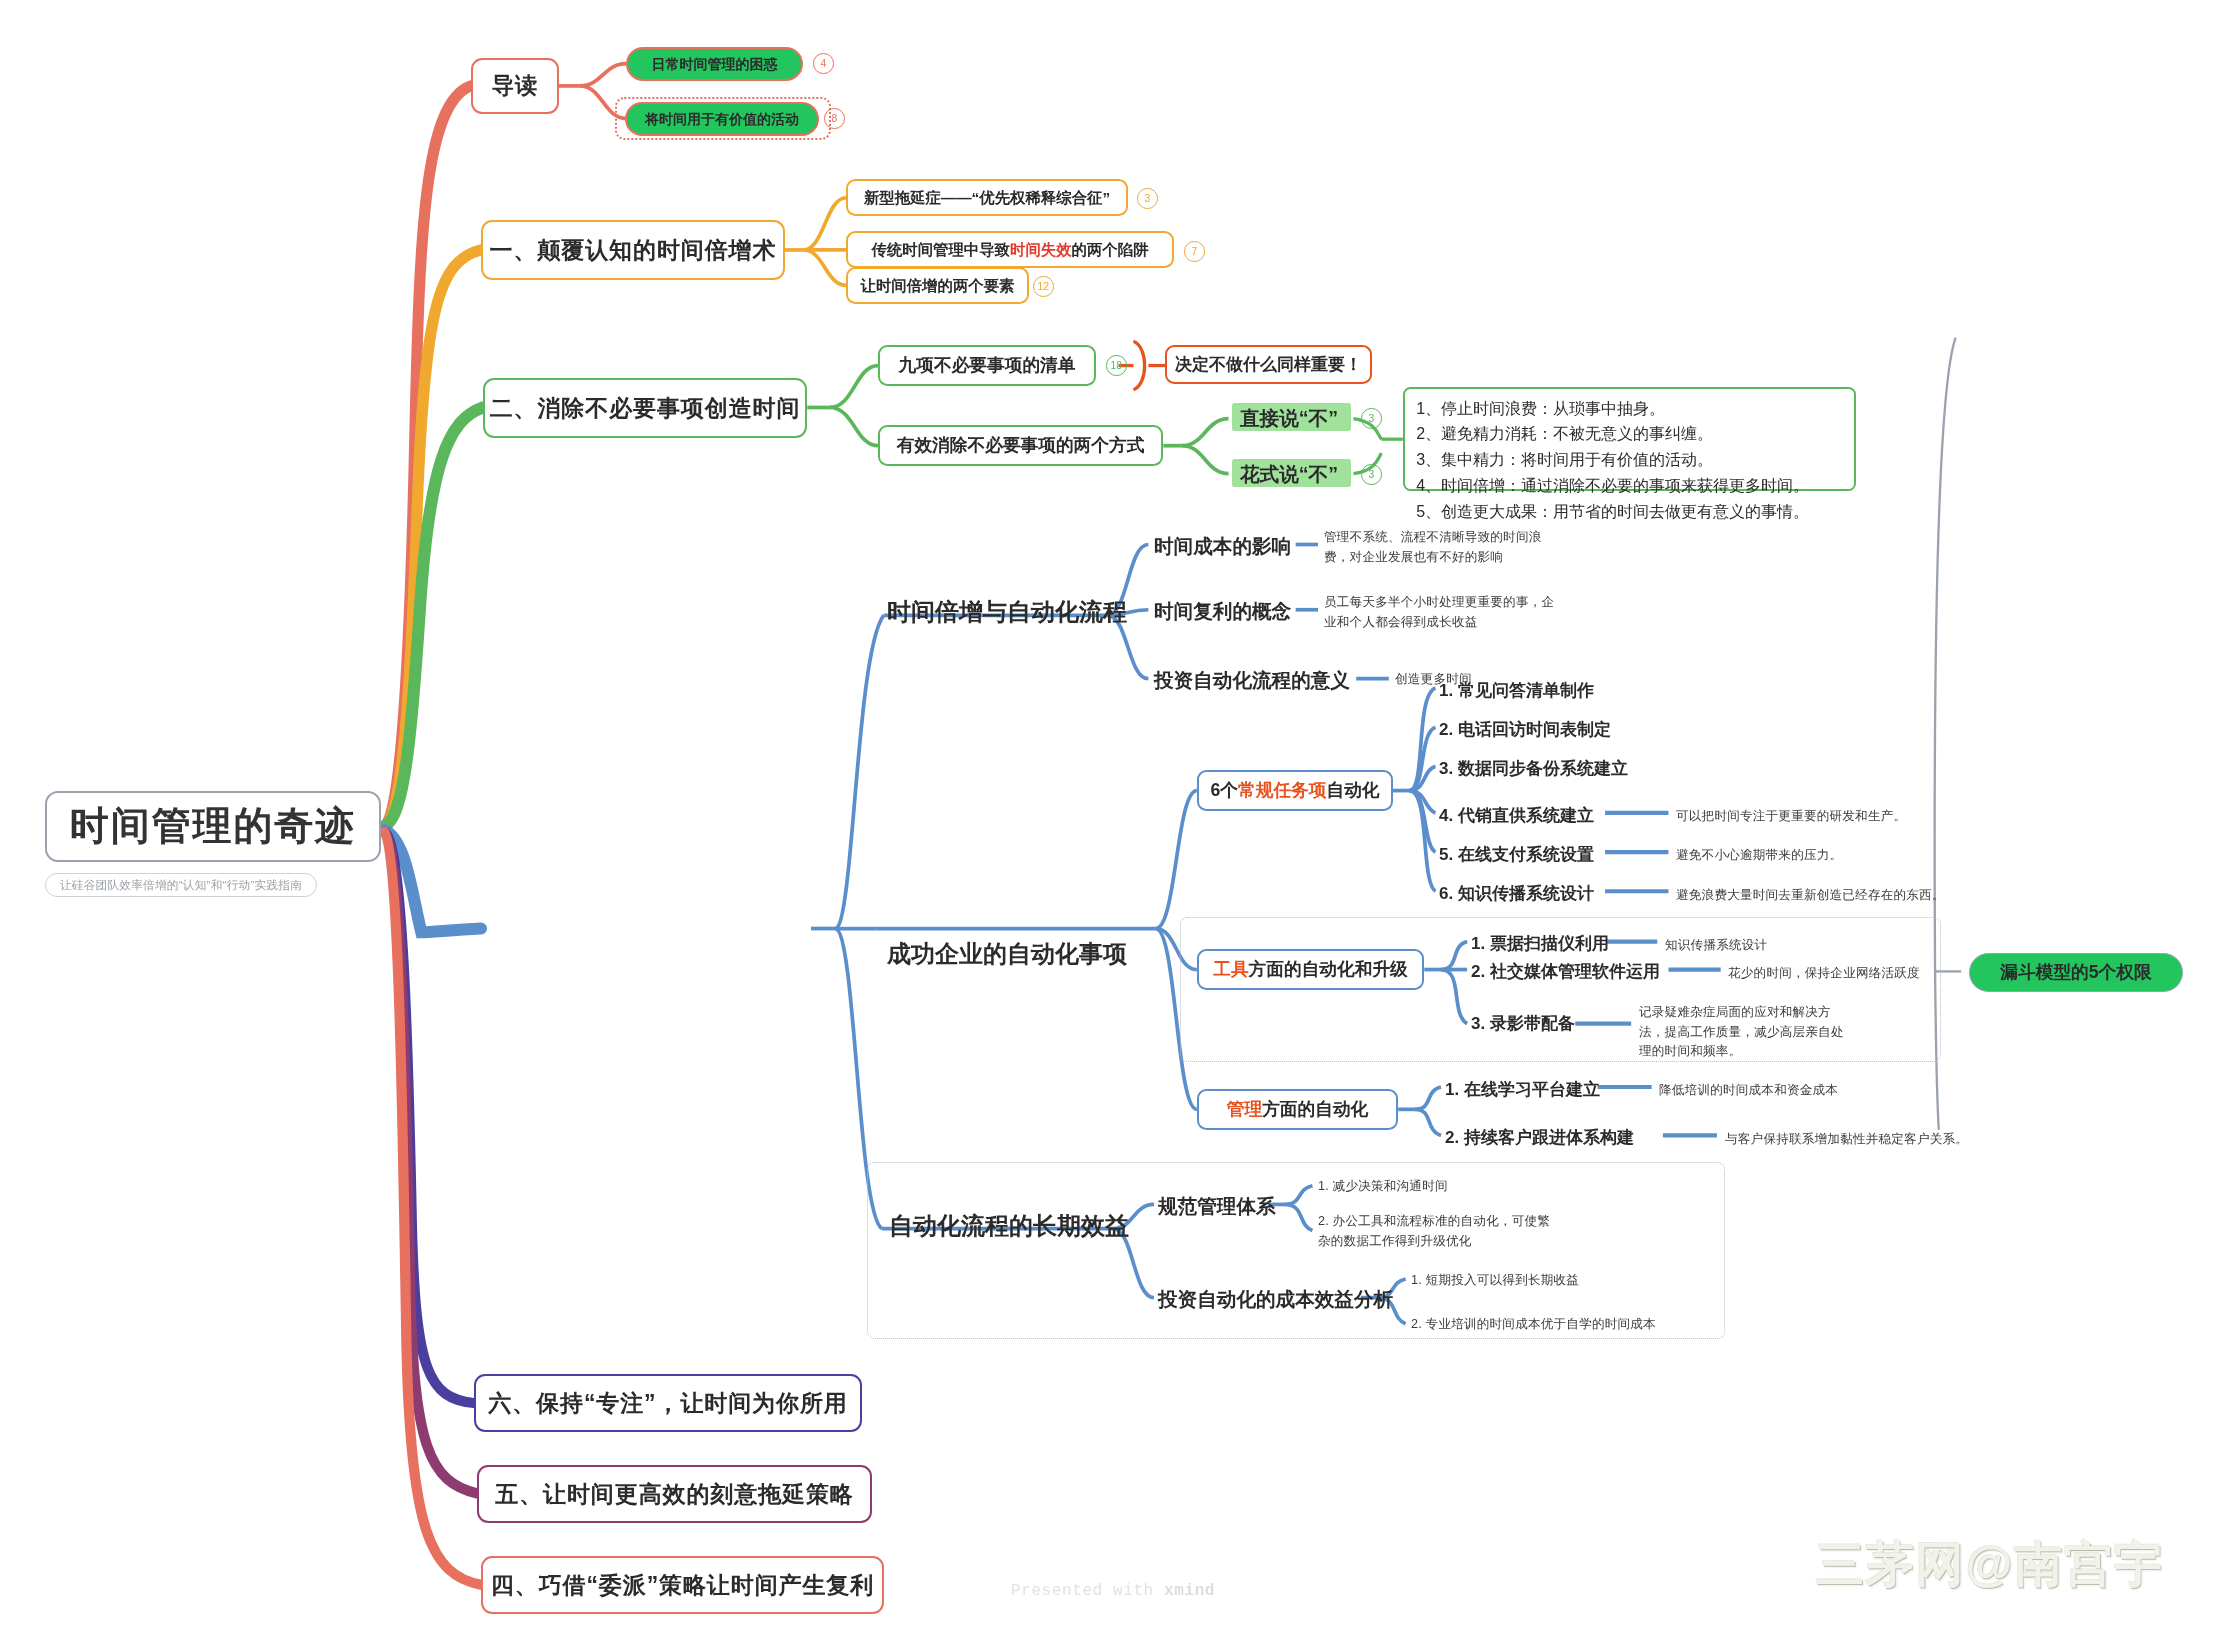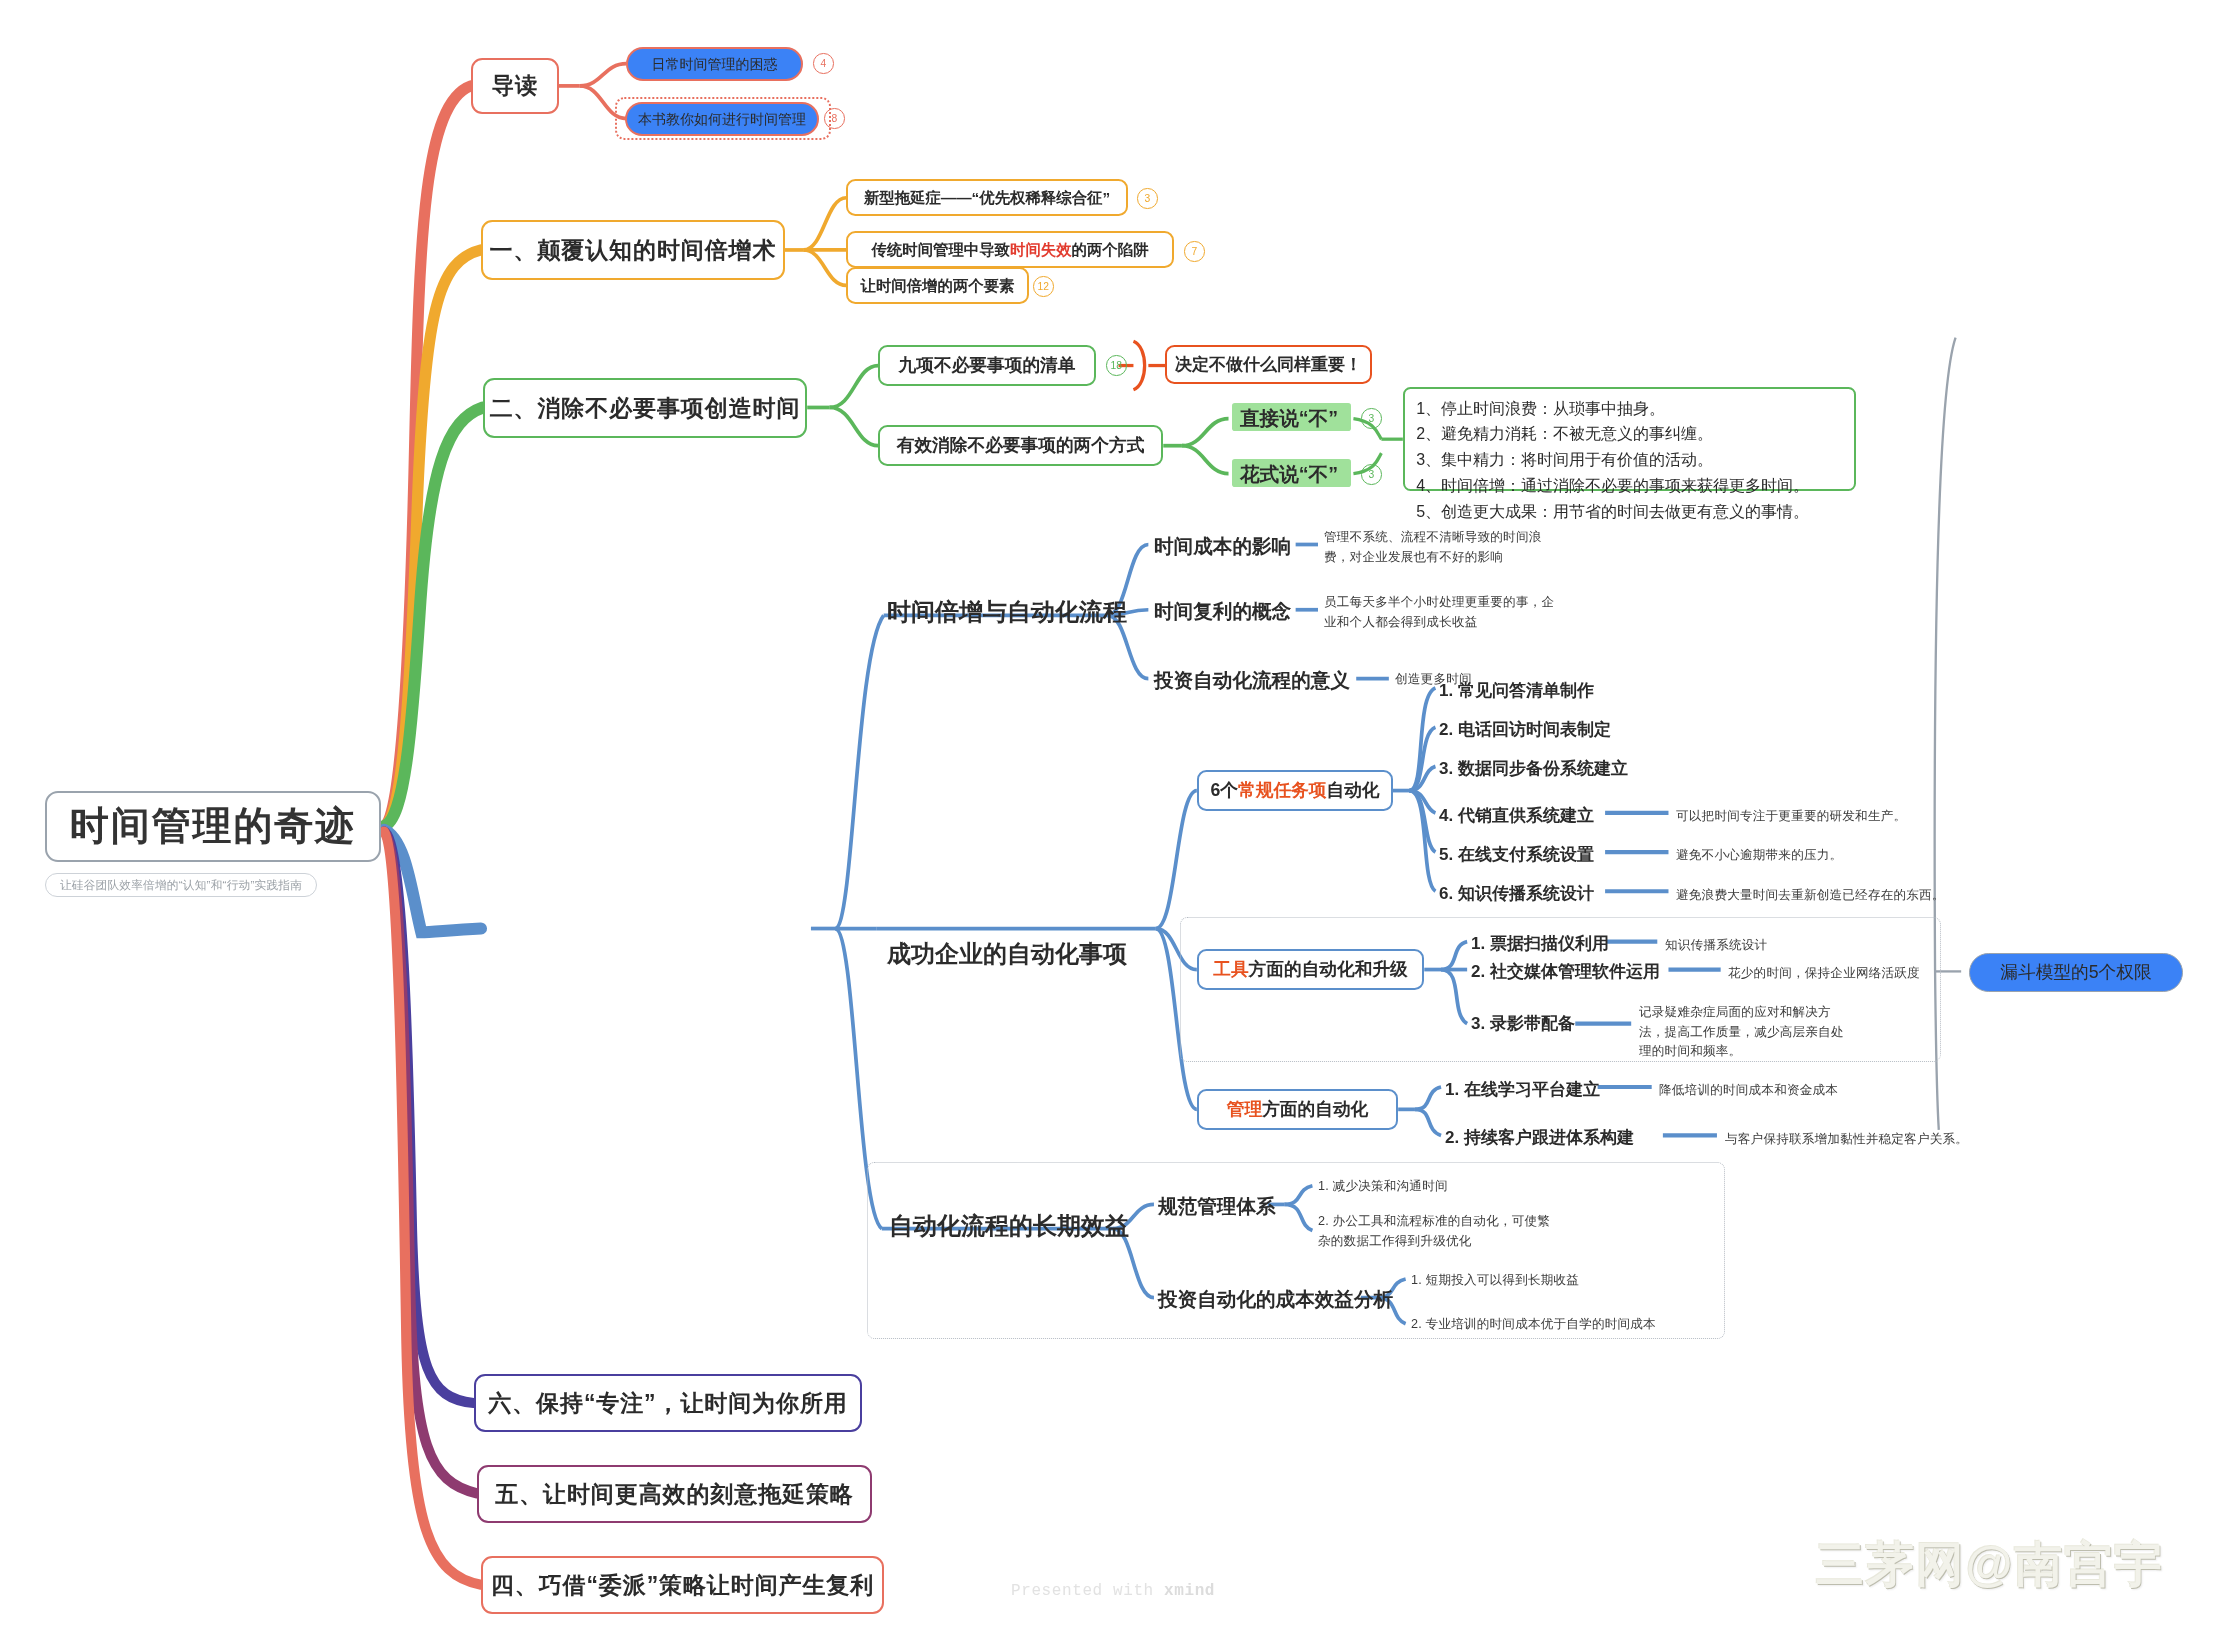--- a/index.html
+++ b/index.html
@@ -71,23 +71,23 @@
     border-radius: 9.3px;
     background: #fff;
     font-size: 17px;
     font-weight: bold;
     padding: 0 9.3px;
   }
   .pillbox {
     border-width: 2.3px;
     border-style: solid;
     border-radius: 20.5px;
-    background: #3b82f6;
+    background: #22c55e;
     font-size: 14px;
-    font-weight: normal;
+    font-weight: bold;
     padding: 0 13px;
   }
 
   .c-red   { border-color: #E8705F; }
   .c-org   { border-color: #F0A92E; }
   .c-grn   { border-color: #5BB75B; }
   .c-blu   { border-color: #5B8FCB; }
   .c-pur   { border-color: #4A3F9E; }
   .c-mag   { border-color: #8E3B70; }
   .c-gray  { border-color: #9aa3ad; }
@@ -292,21 +292,21 @@
 
   <div class="node" id="root-node">时间管理的奇迹</div>
   <div class="node" id="root-subtitle">让硅谷团队效率倍增的“认知”和“行动”实践指南</div>
 
   <div class="node mainbox c-red" style="left:471px; top:58px; width:88px; height:56px; font-size:22.4px;">导读</div>
 
   <div class="node pillbox c-red" style="left:626px; top:47px; width:177px; height:34px;">日常时间管理的困惑</div>
   <div class="counter cnt-red" style="left:813px; top:53px;">4</div>
 
   <div class="dotframe" style="left:615px; top:97px; width:216px; height:43px;"></div>
-  <div class="node pillbox c-red" style="left:625px; top:102px; width:194px; height:34px;">本书教你如何进行时间管理</div>
+  <div class="node pillbox c-red" style="left:625px; top:102px; width:194px; height:34px;">将时间用于有价值的活动</div>
   <div class="counter cnt-red" style="left:824px; top:108px;">8</div>
 
   <div class="node mainbox c-org" style="left:481px; top:220px; width:304px; height:60px;">一、颠覆认知的时间倍增术</div>
 
   <div class="node subbox c-org" style="left:846px; top:179px; width:282px; height:37px; font-size:15.4px;">新型拖延症——“优先权稀释综合征”</div>
   <div class="counter cnt-org" style="left:1137px; top:188px;">3</div>
 
   <div class="node subbox c-org" style="left:846px; top:231px; width:328px; height:37px; font-size:15.4px;">
     <span>传统时间管理中导致</span>
       <span class="hl-red">时间失效</span>

